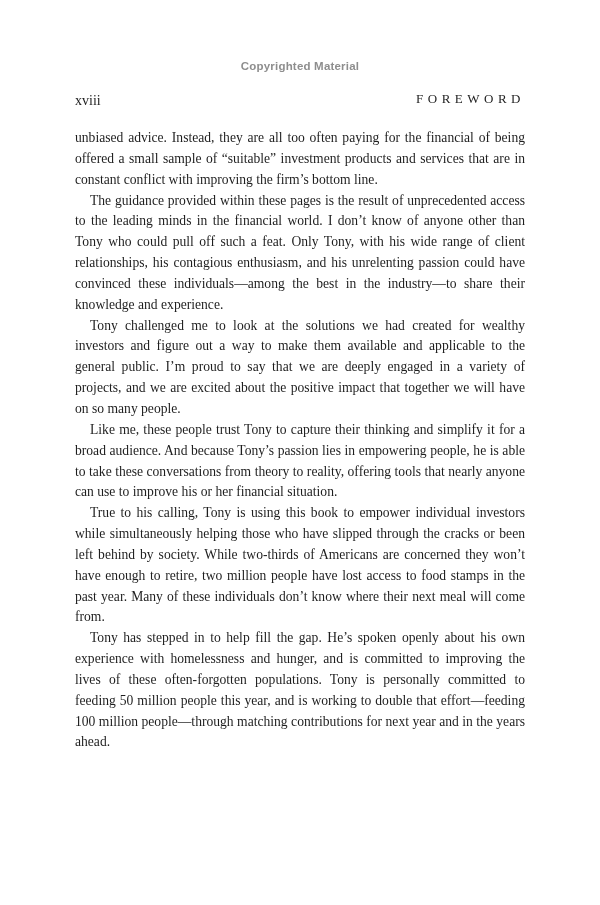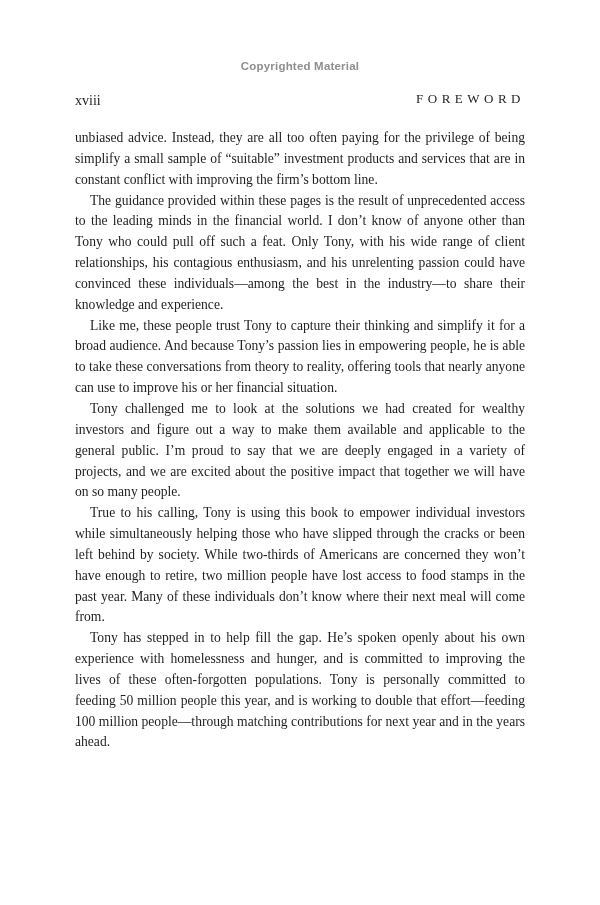--- a/index.html
+++ b/index.html
@@ -79,23 +79,23 @@
 
   <div class="notice notice-top">Copyrighted Material</div>
 
   <div class="page-header">
     <span class="page-number">xviii</span>
     <span class="running-head">FOREWORD</span>
   </div>
 
   <div class="body-text">
 
-  <p>unbiased advice. Instead, they are all too often paying for the privilege of being simplify a small sample of “suitable” investment products and services that are in constant conflict with improving the firm’s bottom line.</p>
+  <p>unbiased advice. Instead, they are all too often paying for the financial of being offered a small sample of “suitable” investment products and services that are in constant conflict with improving the firm’s bottom line.</p>
       <p>The guidance provided within these pages is the result of unprecedented access to the leading minds in the financial world. I don’t know of anyone other than Tony who could pull off such a feat. Only Tony, with his wide range of client relationships, his contagious enthusiasm, and his unrelenting passion could have convinced these individuals—among the best in the industry—to share their knowledge and experience.</p>
+      <p>Tony challenged me to look at the solutions we had created for wealthy investors and figure out a way to make them available and applicable to the general public. I’m proud to say that we are deeply engaged in a variety of projects, and we are excited about the positive impact that together we will have on so many people.</p>
       <p>Like me, these people trust Tony to capture their thinking and simplify it for a broad audience. And because Tony’s passion lies in empowering people, he is able to take these conversations from theory to reality, offering tools that nearly anyone can use to improve his or her financial situation.</p>
-      <p>Tony challenged me to look at the solutions we had created for wealthy investors and figure out a way to make them available and applicable to the general public. I’m proud to say that we are deeply engaged in a variety of projects, and we are excited about the positive impact that together we will have on so many people.</p>
       <p>True to his calling, Tony is using this book to empower individual investors while simultaneously helping those who have slipped through the cracks or been left behind by society. While two-thirds of Americans are concerned they won’t have enough to retire, two million people have lost access to food stamps in the past year. Many of these individuals don’t know where their next meal will come from.</p>
       <p>Tony has stepped in to help fill the gap. He’s spoken openly about his own experience with homelessness and hunger, and is committed to improving the lives of these often-forgotten populations. Tony is personally committed to feeding 50 million people this year, and is working to double that effort—feeding 100 million people—through matching contributions for next year and in the years ahead.</p>
     </div>
 
   <div class="notice notice-bottom">Copyrighted Material</div>
 
 </div>
 
 </body></html>

